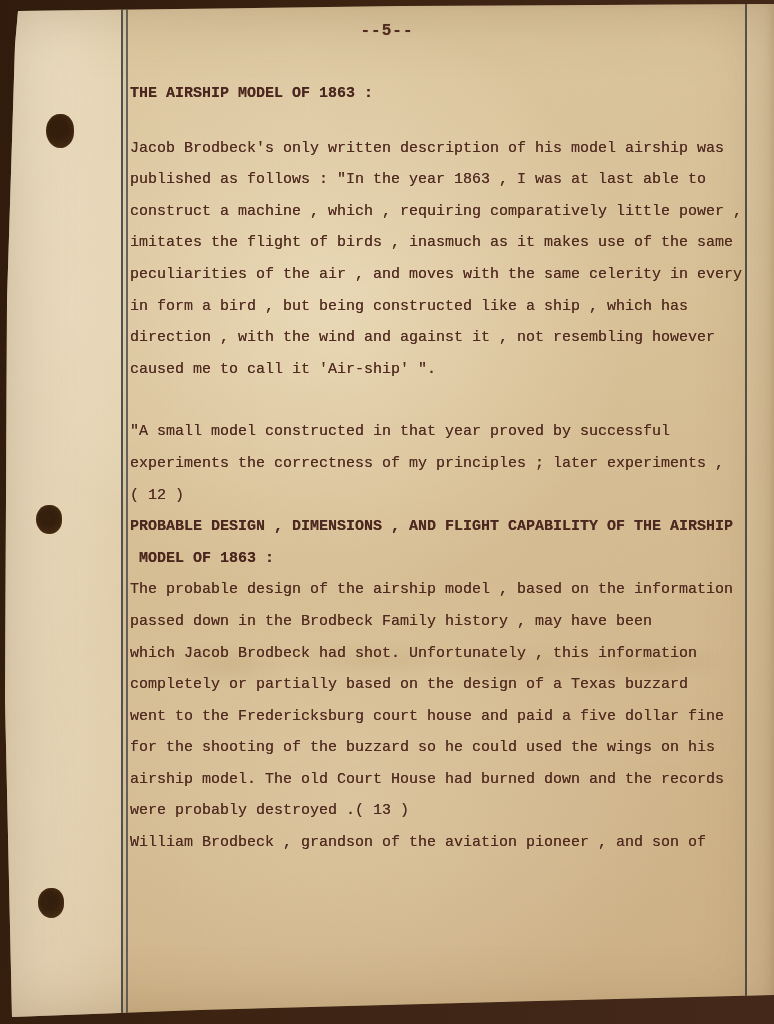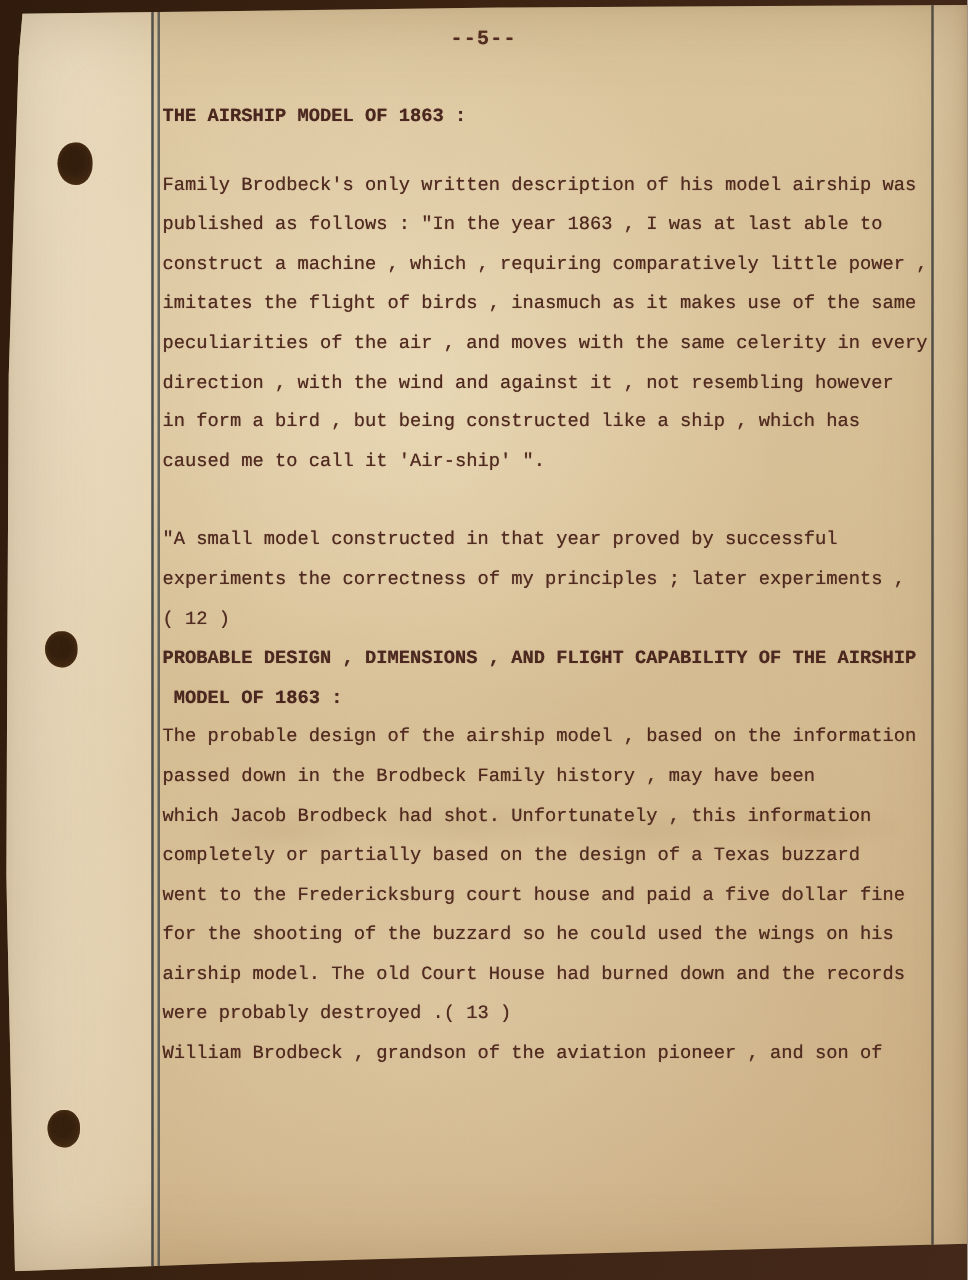--- a/index.html
+++ b/index.html
@@ -71,27 +71,27 @@
     <div class="right-strip"></div>
     <div class="ghost"></div>
 
     <div class="pagenum">--5--</div>
 
     <div class="textcol" id="textcol">
         <div class="block heading">
           <div class="line">THE AIRSHIP MODEL OF 1863 :</div>
         </div>
         <div class="block body">
-          <div class="line">Family Brodbeck's only written description of his model airship was</div>
+          <div class="line">Jacob Brodbeck's only written description of his model airship was</div>
           <div class="line">published as follows : "In the year 1863 , I was at last able to</div>
           <div class="line">construct a machine , which , requiring comparatively little power ,</div>
           <div class="line">imitates the flight of birds , inasmuch as it makes use of the same</div>
           <div class="line">peculiarities of the air , and moves with the same celerity in every</div>
+          <div class="line">in form a bird , but being constructed like a ship , which has</div>
           <div class="line">direction , with the wind and against it , not resembling however</div>
-          <div class="line">in form a bird , but being constructed like a ship , which has</div>
           <div class="line">caused me to call it 'Air-ship' ".</div>
         </div>
         <div class="block body">
           <div class="line">"A small model constructed in that year proved by successful</div>
           <div class="line">experiments the correctness of my principles ; later experiments ,</div>
           <div class="line">( 12 )</div>
         </div>
         <div class="block heading">
           <div class="line">PROBABLE DESIGN , DIMENSIONS , AND FLIGHT CAPABILITY OF THE AIRSHIP</div>
           <div class="line"> MODEL OF 1863 :</div>

